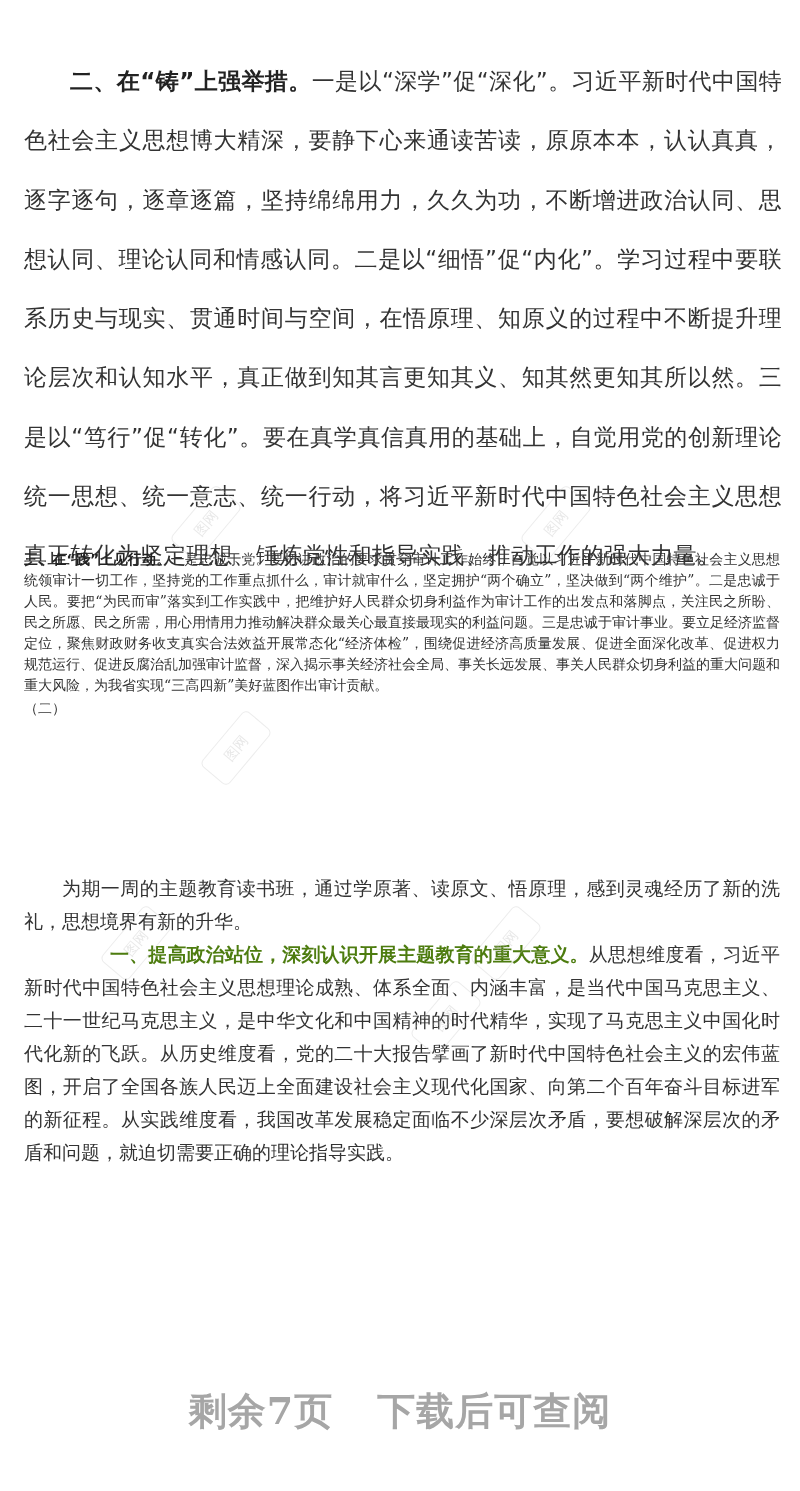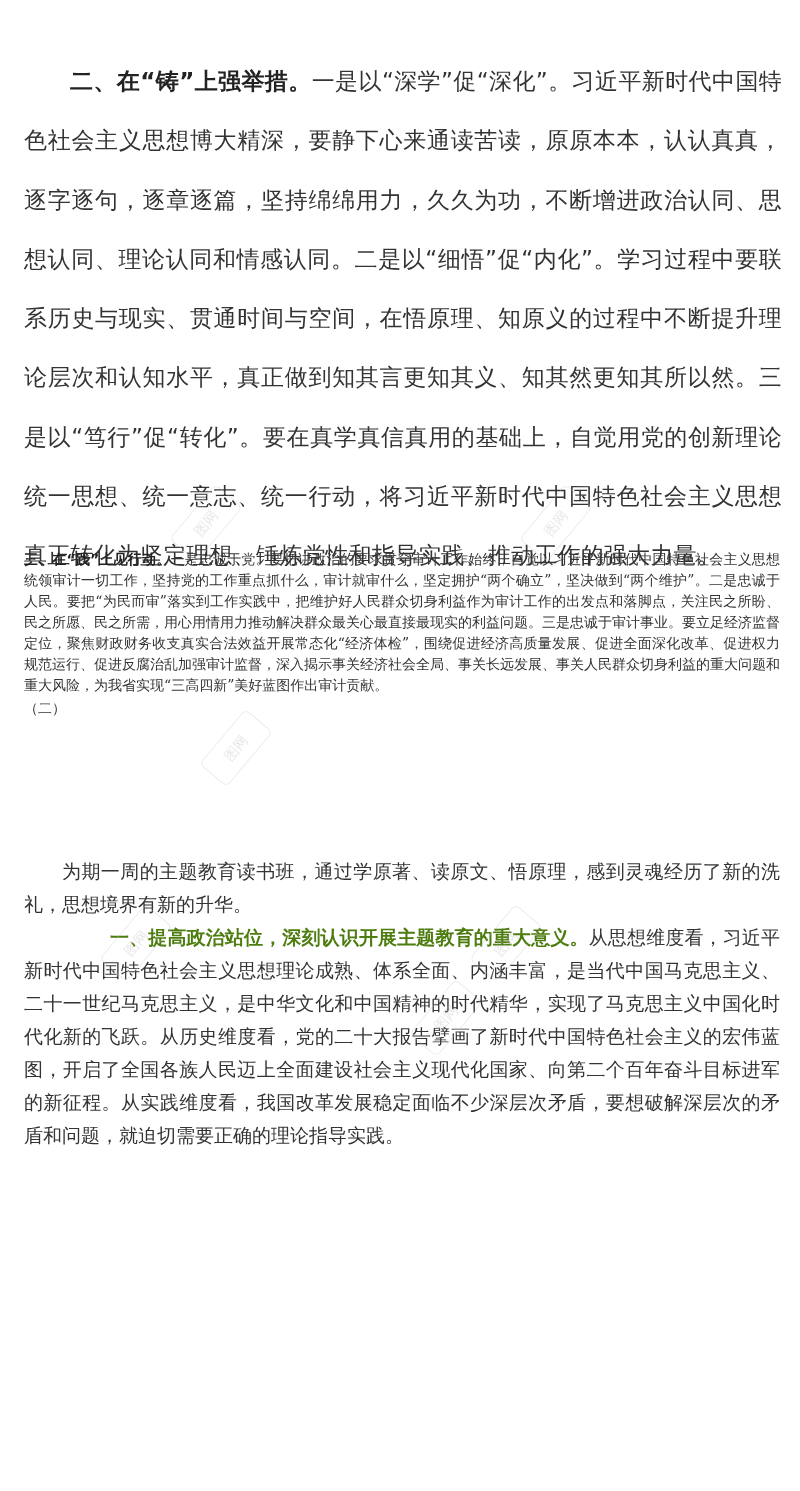--- a/index.html
+++ b/index.html
@@ -102,24 +102,27 @@
   <div class="sec-a">
     <p><span class="bold">二、在“铸”上强举措。</span><span>一是以“深学”促“深化”。习近平新时代中国特色社会主义思想博大精深，要静下心来通读苦读，原原本本，认认真真，逐字逐句，逐章逐篇，坚持绵绵用力，久久为功，不断增进政治认同、思想认同、理论认同和情感认同。二是以“细悟”促“内化”。学习过程中要联系历史与现实、贯通时间与空间，在悟原理、知原义的过程中不断提升理论层次和认知水平，真正做到知其言更知其义、知其然更知其所以然。三是以“笃行”促“转化”。要在真学真信真用的基础上，自觉用党的创新理论统一思想、统一意志、统一行动，将习近平新时代中国特色社会主义思想真正转化为坚定理想、锤炼党性和指导实践、推动工作的强大力量。</span></p>
   </div>
 
   <div class="sec-b">
     <p><span class="bold">三、在“践”上见行动。</span><span>一是忠诚于党。要把讲政治的要求贯穿审计工作始终，自觉以习近平新时代中国特色社会主义思想统领审计一切工作，坚持党的工作重点抓什么，审计就审什么，坚定拥护“两个确立”，坚决做到“两个维护”。二是忠诚于人民。要把“为民而审”落实到工作实践中，把维护好人民群众切身利益作为审计工作的出发点和落脚点，关注民之所盼、民之所愿、民之所需，用心用情用力推动解决群众最关心最直接最现实的利益问题。三是忠诚于审计事业。要立足经济监督定位，聚焦财政财务收支真实合法效益开展常态化“经济体检”，围绕促进经济高质量发展、促进全面深化改革、促进权力规范运行、促进反腐治乱加强审计监督，深入揭示事关经济社会全局、事关长远发展、事关人民群众切身利益的重大问题和重大风险，为我省实现“三高四新”美好蓝图作出审计贡献。</span></p>
     <p style="margin-top:2px;">（二）</p>
   </div>
 
   <div class="sec-c">
-    <p class="indent" style="margin-top:20px;">为期一周的主题教育读书班，通过学原著、读原文、悟原理，感到灵魂经历了新的洗礼，思想境界有新的升华。</p>
+    <p class="indent" style="margin-top:37px;">为期一周的主题教育读书班，通过学原著、读原文、悟原理，感到灵魂经历了新的洗礼，思想境界有新的升华。</p>
     <p class="indent"><span class="bold">一、提高政治站位，深刻认识开展主题教育的重大意义。</span><span>从思想维度看，习近平新时代中国特色社会主义思想理论成熟、体系全面、内涵丰富，是当代中国马克思主义、二十一世纪马克思主义，是中华文化和中国精神的时代精华，实现了马克思主义中国化时代化新的飞跃。从历史维度看，党的二十大报告擘画了新时代中国特色社会主义的宏伟蓝图，开启了全国各族人民迈上全面建设社会主义现代化国家、向第二个百年奋斗目标进军的新征程。从实践维度看，我国改革发展稳定面临不少深层次矛盾，要想破解深层次的矛盾和问题，就迫切需要正确的理论指导实践。</span></p>
   </div>
 
+  <div class="more-banner">
+    <span>剩余7页</span><span class="gap"></span><span>下载后可查阅</span>
+  </div>
 
   <div class="watermark" style="left:170px; top:505px;">图网</div>
   <div class="watermark" style="left:520px; top:505px;">图网</div>
   <div class="watermark" style="left:200px; top:730px;">图网</div>
   <div class="watermark" style="left:100px; top:925px;">图网</div>
   <div class="watermark" style="left:470px; top:925px;">图网</div>
   <div class="watermark" style="left:410px; top:1000px;">图网</div>
 
 </div>
 

